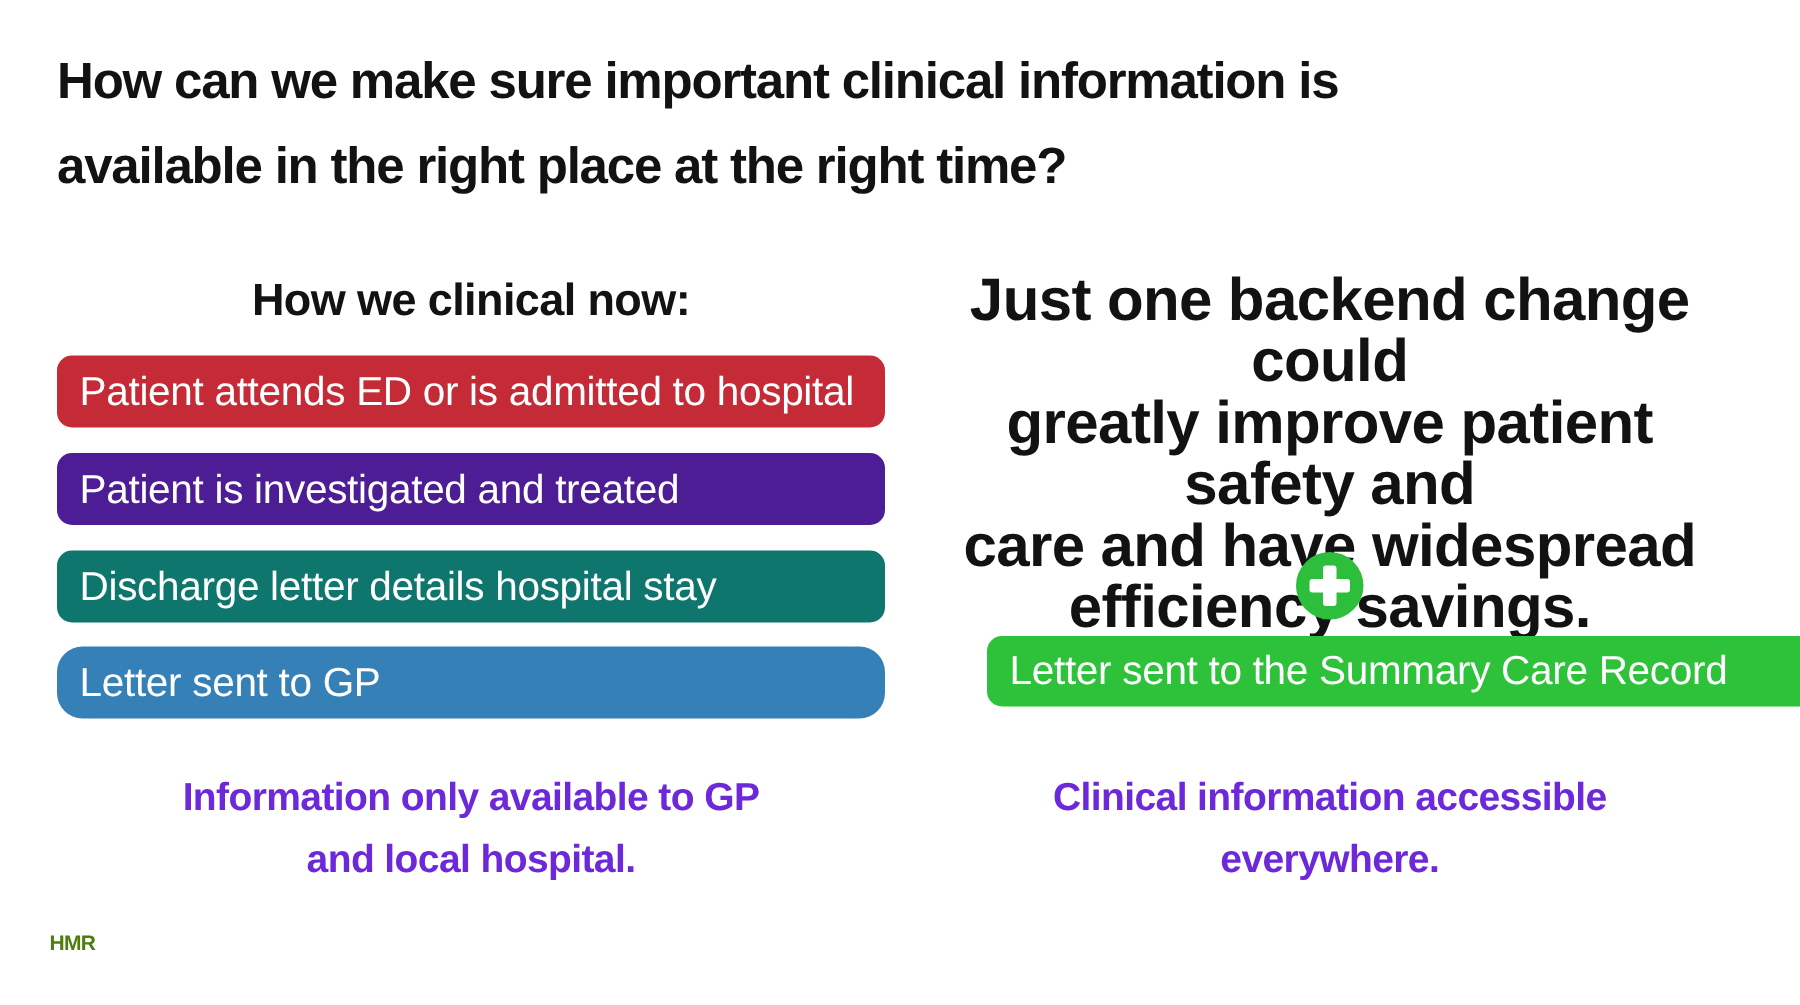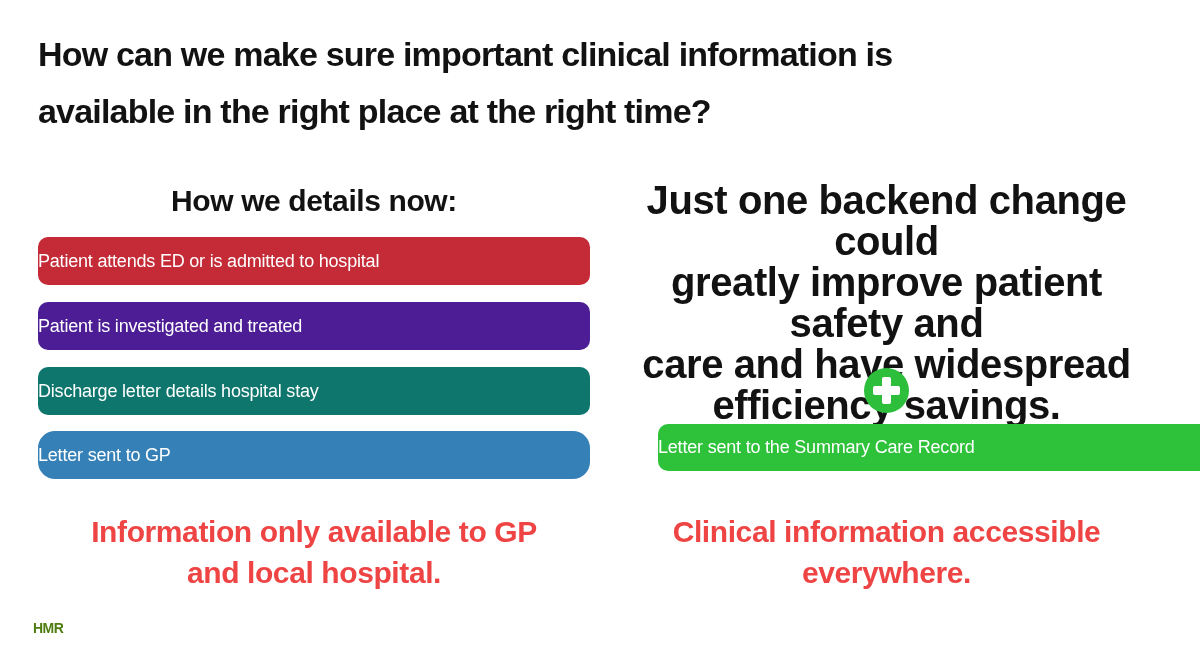--- a/index.html
+++ b/index.html
@@ -54,44 +54,45 @@
     line-height: 41px;
   }
 
   .step {
     position: absolute;
     left: 0;
     width: 100%;
     height: 48px;
     border-radius: 10px;
     color: #ffffff;
-    font-size: 18px;
+    font-size: 27px;
     line-height: 48px;
+    padding-left: 15px;
     box-sizing: border-box;
     letter-spacing: -0.2px;
     white-space: nowrap;
     overflow: hidden;
   }
   .step-red   { background: #c42b37; top: 237px; }
   .step-blue1 { background: #3580b6; top: 302px; }
   .step-blue2 { background: #3580b6; top: 367px; }
   .step-blue3 { background: #3580b6; top: 431px; }
   .step-green { background: #2ec23b; top: 424px; height: 47px; line-height: 47px; margin-left: 48px; }
 
   .caption {
     position: absolute;
     top: 511px;
     width: 100%;
     text-align: center;
-    font-size: 30px;
+    font-size: 26px;
     font-weight: 700;
     line-height: 41px;
     letter-spacing: -0.4px;
     white-space: pre-line;
-    color: #ef4444;
+    color: #6d28d9;
   }
 
   .plus-circle {
     position: absolute;
     left: 50%;
     top: 368px;
     width: 45px;
     height: 45px;
     margin-left: -23px;
     border-radius: 50%;
@@ -127,21 +128,21 @@
     color: #4d7c0f;
   }
 </style>
 </head>
 <body>
 
 <div class="title">How can we make sure important clinical information is
 available in the right place at the right time?</div>
 
 <div class="col col-left">
-  <div class="col-header left-header">How we details now:</div>
+  <div class="col-header left-header">How we clinical now:</div>
   <div class="step step-red" style="background: rgb(196, 43, 55);">Patient attends ED or is admitted to hospital</div>
   <div class="step step-blue1" style="background: #4c1d95;">Patient is investigated and treated</div>
   <div class="step step-blue2" style="background: #0f766e;">Discharge letter details hospital stay</div>
   <div class="step step-blue3" style="background: rgb(53, 128, 182); border-radius: 17px;">Letter sent to GP</div>
   <div class="caption">Information only available to GP
 and local hospital.</div>
 </div>
 
 <div class="col col-right">
   <div class="col-header right-header">Just one backend change could

